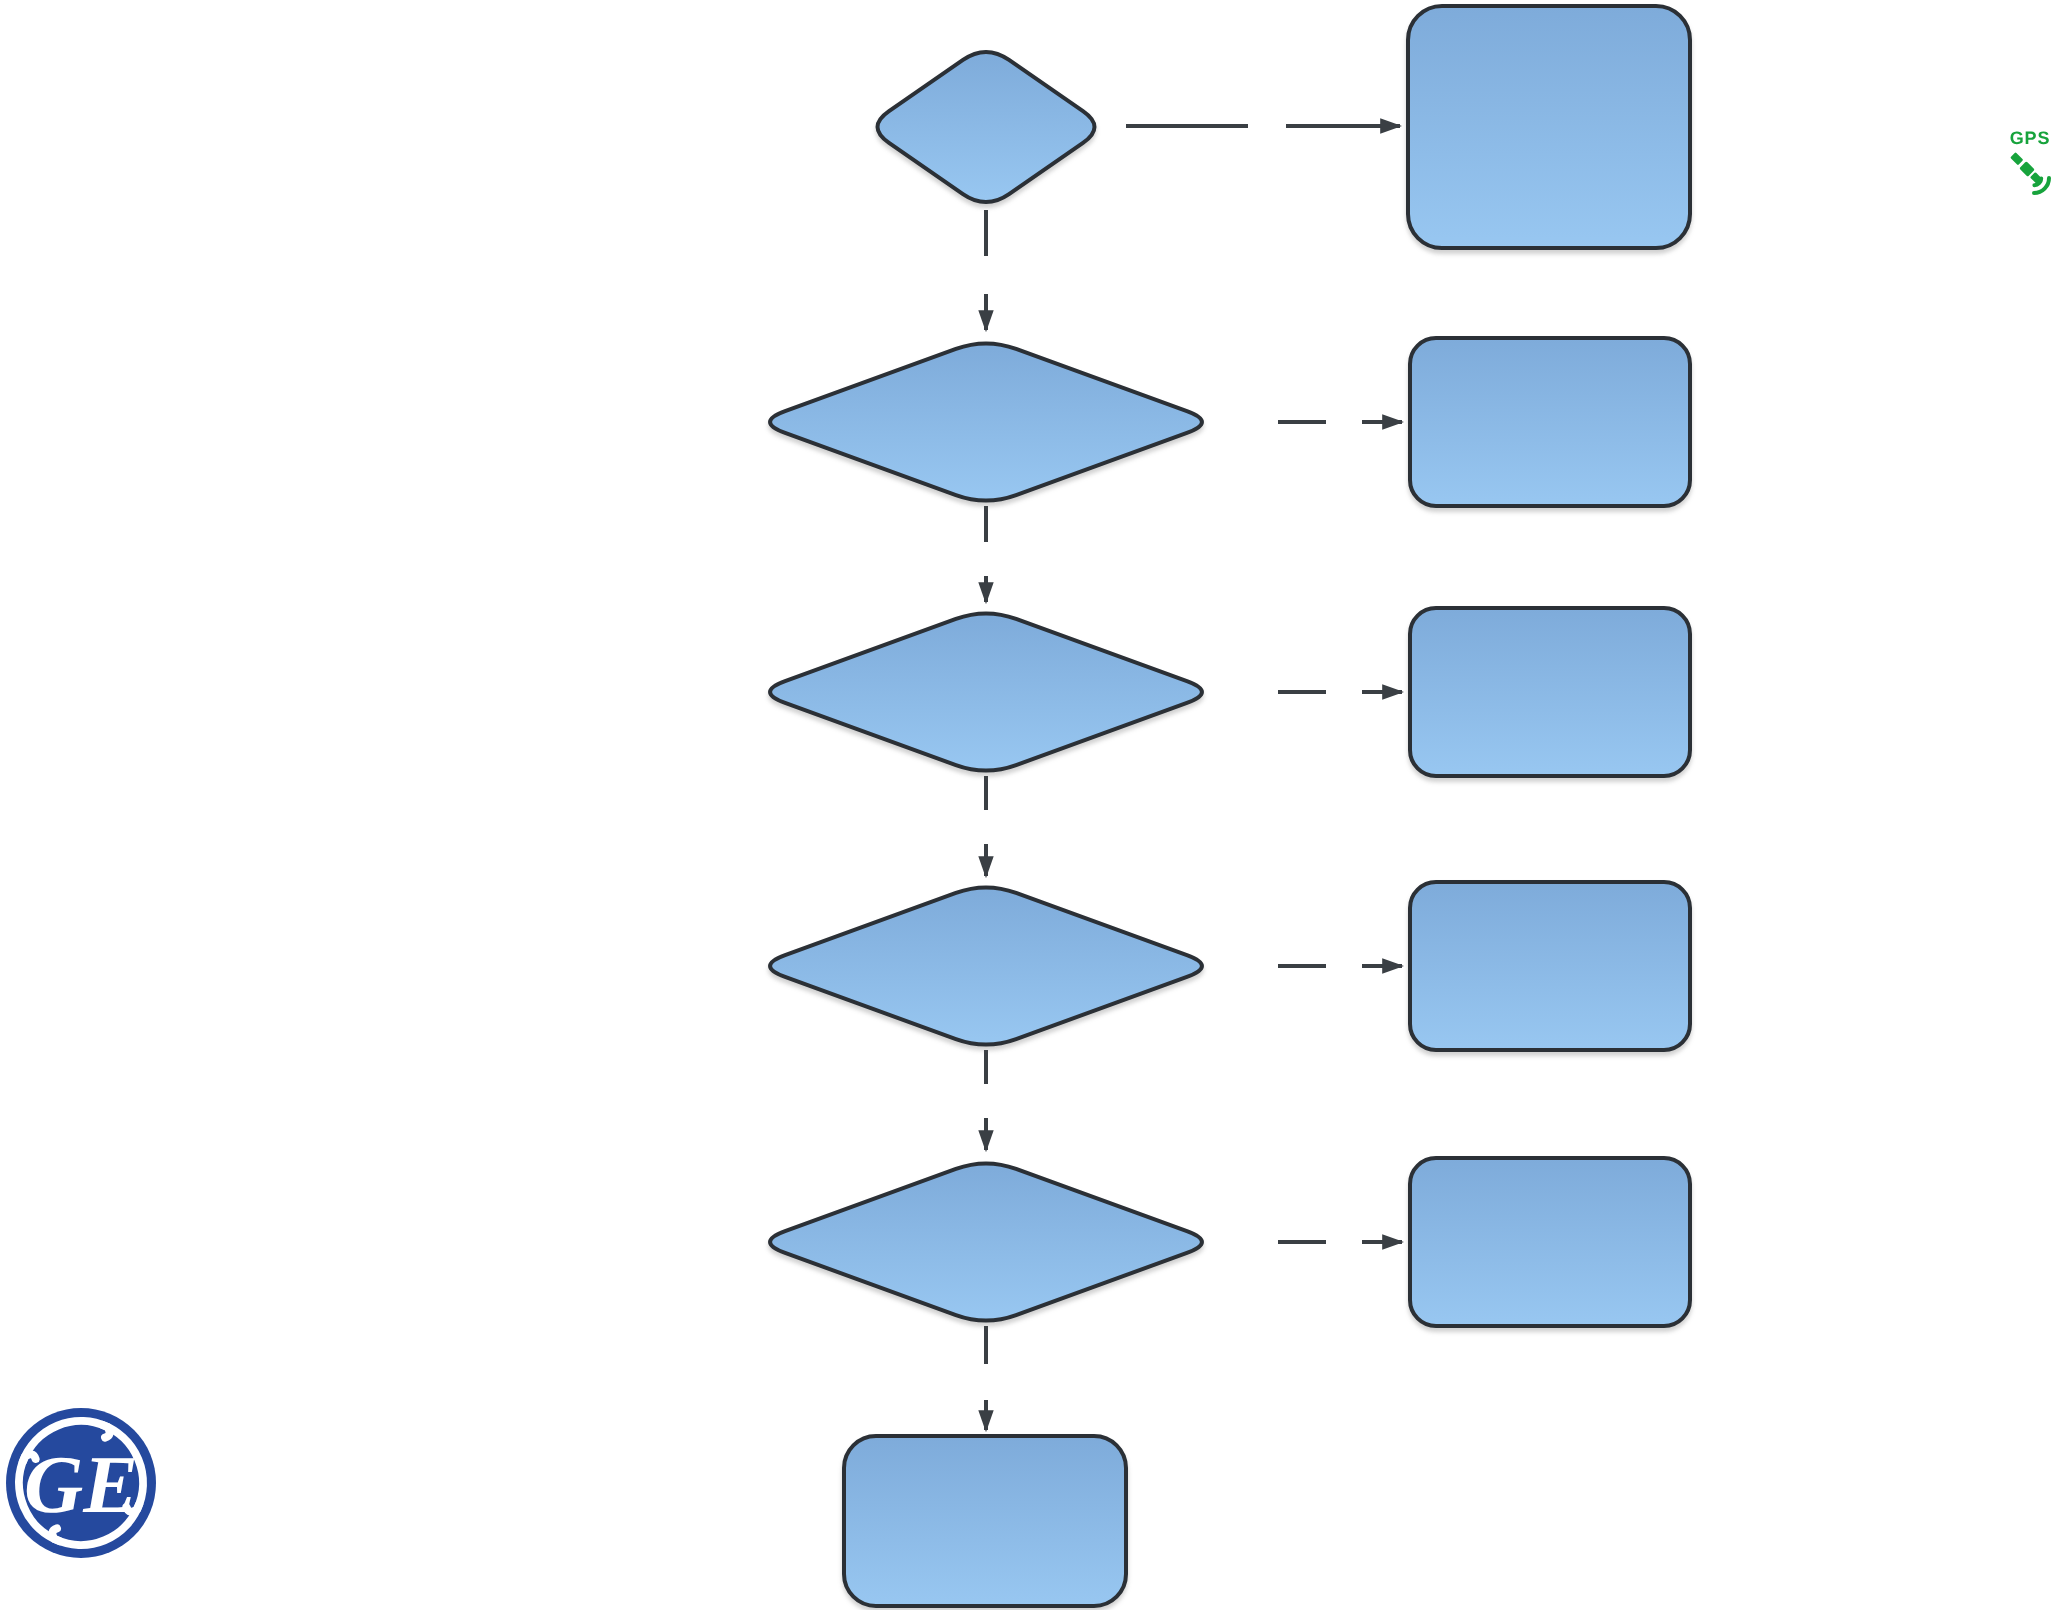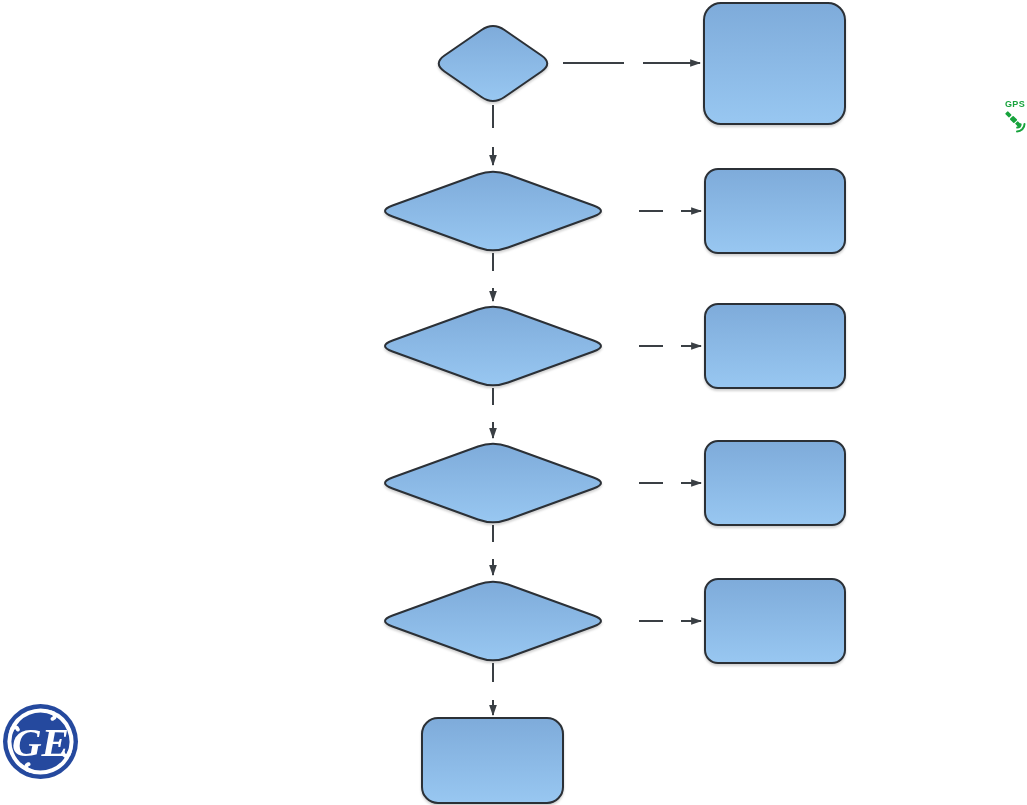--- a/index.html
+++ b/index.html
@@ -6,21 +6,21 @@
   body{font-family:"Liberation Sans",sans-serif;}
   .stage{position:relative;width:1027px;height:805px;background:#ffffff;overflow:hidden;}
 
   
   svg.flow{position:absolute;left:0;top:0;}
   .shapes{filter:drop-shadow(0 2.5px 1px rgba(90,90,90,0.28));}
   .shape{fill:url(#blueGrad);stroke:var(--border,#2B3036);stroke-width:2;}
   .conn{stroke:var(--connector,#3A3F44);stroke-width:2;fill:none;}
 
   
-  .gps{position:absolute;left:1003px;top:64px;width:24px;text-align:center;color:var(--gps-green,#17A33C);margin-top:35px;}
+  .gps{position:absolute;left:1003px;top:64px;width:24px;text-align:center;color:var(--gps-green,#17A33C);}
   .gps-label{font-size:9px;font-weight:bold;letter-spacing:.4px;line-height:11px;font-family:"Liberation Sans",sans-serif;}
   .gps svg{display:block;margin:1px auto 0 auto;}
   .gps-fill{fill:var(--gps-green,#17A33C);}
   .gps-stroke{stroke:var(--gps-green,#17A33C);fill:none;stroke-width:2;stroke-linecap:round;}
 
   
   .branding{position:absolute;left:1px;top:702px;display:flex;align-items:flex-end;}
   .ge-tagline{margin-left:7px;margin-top:-12px;font-size:21px;color:var(--tagline-color,#3A5DA8);letter-spacing:.2px;font-family:"Liberation Sans",sans-serif;}
   .ge-swirl{stroke:#ffffff;stroke-width:4;fill:none;stroke-linecap:round;}
   .ge-monogram{font-family:"Liberation Serif",serif;font-style:italic;font-weight:bold;font-size:41px;fill:#ffffff;}

